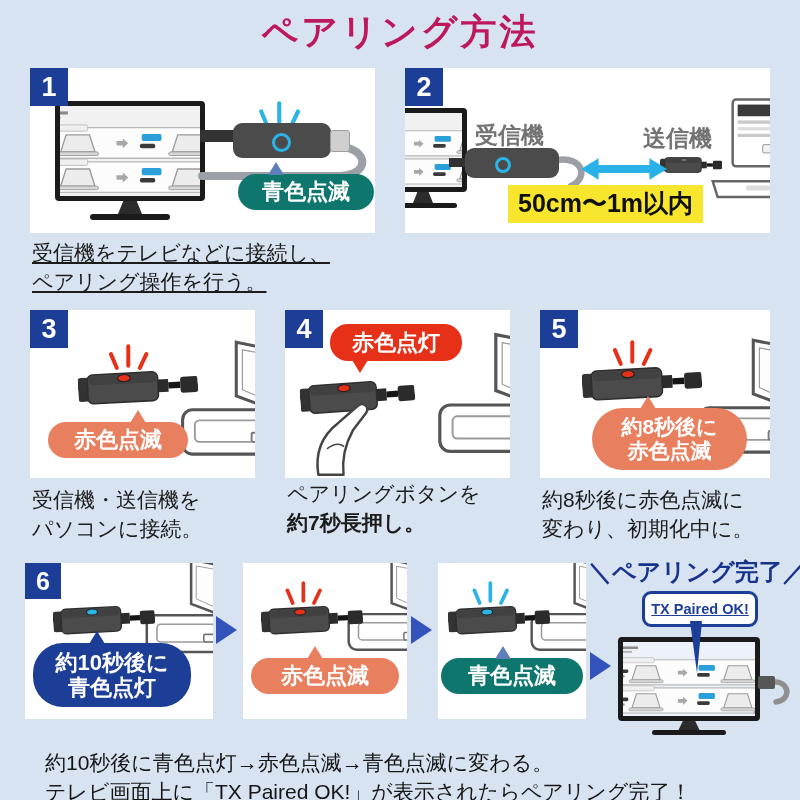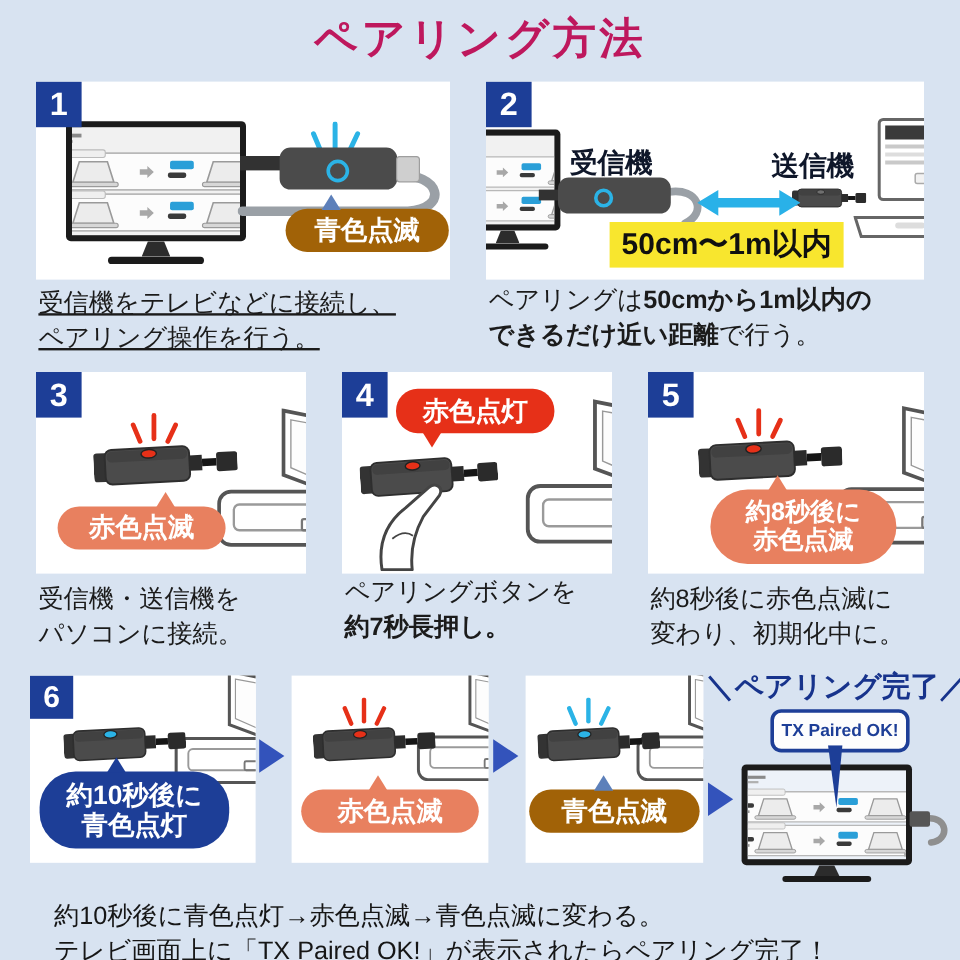--- a/index.html
+++ b/index.html
@@ -8,53 +8,53 @@
   .title{position:absolute;top:8px;left:0;right:0;margin:0;text-align:center;
          font-size:36px;font-weight:800;color:#be185d;letter-spacing:3px;}
   .panel{position:absolute;background:#fff;overflow:hidden;}
   .badge{position:absolute;top:0;left:0;width:38px;height:38px;background:#1d3e97;color:#fff;
          font-size:27px;font-weight:700;display:flex;align-items:center;justify-content:center;z-index:6;}
   .caption{position:absolute;margin:0;font-size:21px;line-height:1.38;font-weight:500;color:#1b1b1b;}
   .caption .b{font-weight:800;}
   
   .pill{position:absolute;color:#fff;font-weight:700;display:flex;flex-direction:column;
         align-items:center;justify-content:center;text-align:center;z-index:5;border-radius:999px;}
-  .blue-pill{background:#a16207;}
+  .blue-pill{background:#0f766e;}
   .salmon-pill{background:#e8805f;}
   .red-bubble{background:#e63018;border-radius:18px;}
   .navy-bubble{background:#1d3e97;border-radius:30px;}
   .tail{position:absolute;width:0;height:0;top:-12px;
         border-left:8px solid transparent;border-right:8px solid transparent;}
   .blue-pill>.tail{border-bottom:13px solid #5d80ba;}
   .salmon-pill>.tail{border-bottom:13px solid #e8805f;}
   .navy-bubble>.tail{border-bottom:13px solid #1d3e97;}
   .tail-down{position:absolute;width:0;height:0;bottom:-12px;
         border-left:8px solid transparent;border-right:8px solid transparent;border-top:13px solid #e63018;}
   
   .tvframe{position:absolute;background:#1b1b1b;border-radius:4px;padding:5px;box-sizing:border-box;}
   .tvscreen{width:100%;height:100%;background:#f1f1f1;overflow:hidden;}
   .tvscreen.bluish{background:#edf2f9;}
   .tvscreen svg{display:block;width:100%;height:100%;}
   .tvstand{position:absolute;background:#2c2c2c;clip-path:polygon(22% 0,78% 0,100% 100%,0 100%);}
   .tvbase{position:absolute;background:#1b1b1b;border-radius:3px;}
   .abs{position:absolute;}
   .tri{position:absolute;width:0;height:0;border-top:14px solid transparent;
        border-bottom:14px solid transparent;border-left:21px solid #3353bb;z-index:2;}
-  .devlabel{position:absolute;font-size:23px;font-weight:600;color:#0f172a;z-index:4;}
+  .devlabel{position:absolute;font-size:23px;font-weight:600;color:#737373;z-index:4;}
   .recv{position:absolute;background:#4b4b4b;border-radius:9px;z-index:3;}
   .ring{position:absolute;border:3.5px solid #2bb3e6;border-radius:50%;background:transparent;}
   .plug-dark{position:absolute;background:#323232;z-index:2;}
   .plug-light{position:absolute;background:#cfcfcf;border-radius:3px;border:1px solid #9e9e9e;z-index:3;}
   .distance{position:absolute;font-size:25px;font-weight:800;color:#101010;
             background:#f8e62e;padding:2px 10px 3px;z-index:5;white-space:nowrap;}
   .comp-head{position:absolute;font-size:24px;font-weight:800;color:#17338c;
              text-align:left;white-space:nowrap;z-index:4;}
   .osd{position:absolute;background:#fdfdfd;border:3px solid #1d3e97;border-radius:9px;
        color:#1d3e97;font-size:14.5px;font-weight:700;display:flex;align-items:center;
-       justify-content:center;z-index:6;white-space:nowrap;}
+       justify-content:center;z-index:6;white-space:nowrap;text-decoration:underline;}
   .osd-tail{position:absolute;z-index:6;}
   .footer-line{position:absolute;margin:15px;font-size:21px;font-weight:500;color:#161616;white-space:nowrap;}
 </style>
 </head>
 <body>
 
 <svg width="0" height="0" style="position:absolute" aria-hidden="true">
   <defs>
     <g id="tvrow">
       <rect x="7" y="0" width="216" height="34" rx="4" fill="#fcfcfc" stroke="#b8b8b8" stroke-width="1.5"></rect>
@@ -179,24 +179,20 @@
       </svg>
     <div class="devlabel" style="left:238px;top:55px;">送信機</div>
     <svg class="abs" style="left:255px;top:88px;width:62px;height:18px;color:#6f6f6f;">
         <use href="#sym-dongle"></use>
       </svg>
     <svg class="abs" style="left:306px;top:28px;width:100px;height:108px;">
         <use href="#sym-laptop2"></use>
       </svg>
     <div class="distance" style="left:103px;top:117px;">50cm〜1m以内</div>
   </section>
-  <p class="caption" style="left:407px;top:237px;">
-    <span>ペアリングは</span><span class="b">50cmから1m以内の</span><br>
-    <span class="b">できるだけ近い距離</span><span>で行う。</span>
-  </p>
 
   <section class="panel" style="left:30px;top:310px;width:225px;height:168px;">
     <div class="badge">3</div>
     <svg class="abs" style="left:148px;top:30px;width:115px;height:124px;">
         <use href="#sym-laptop"></use>
       </svg>
     <svg class="abs" style="left:48px;top:60px;width:120px;height:34px;color:#e63018;transform:rotate(-3deg);">
         <use href="#sym-dongle"></use>
       </svg>
     <svg class="abs" style="left:78px;top:34px;width:42px;height:26px;color:#e63018;">

